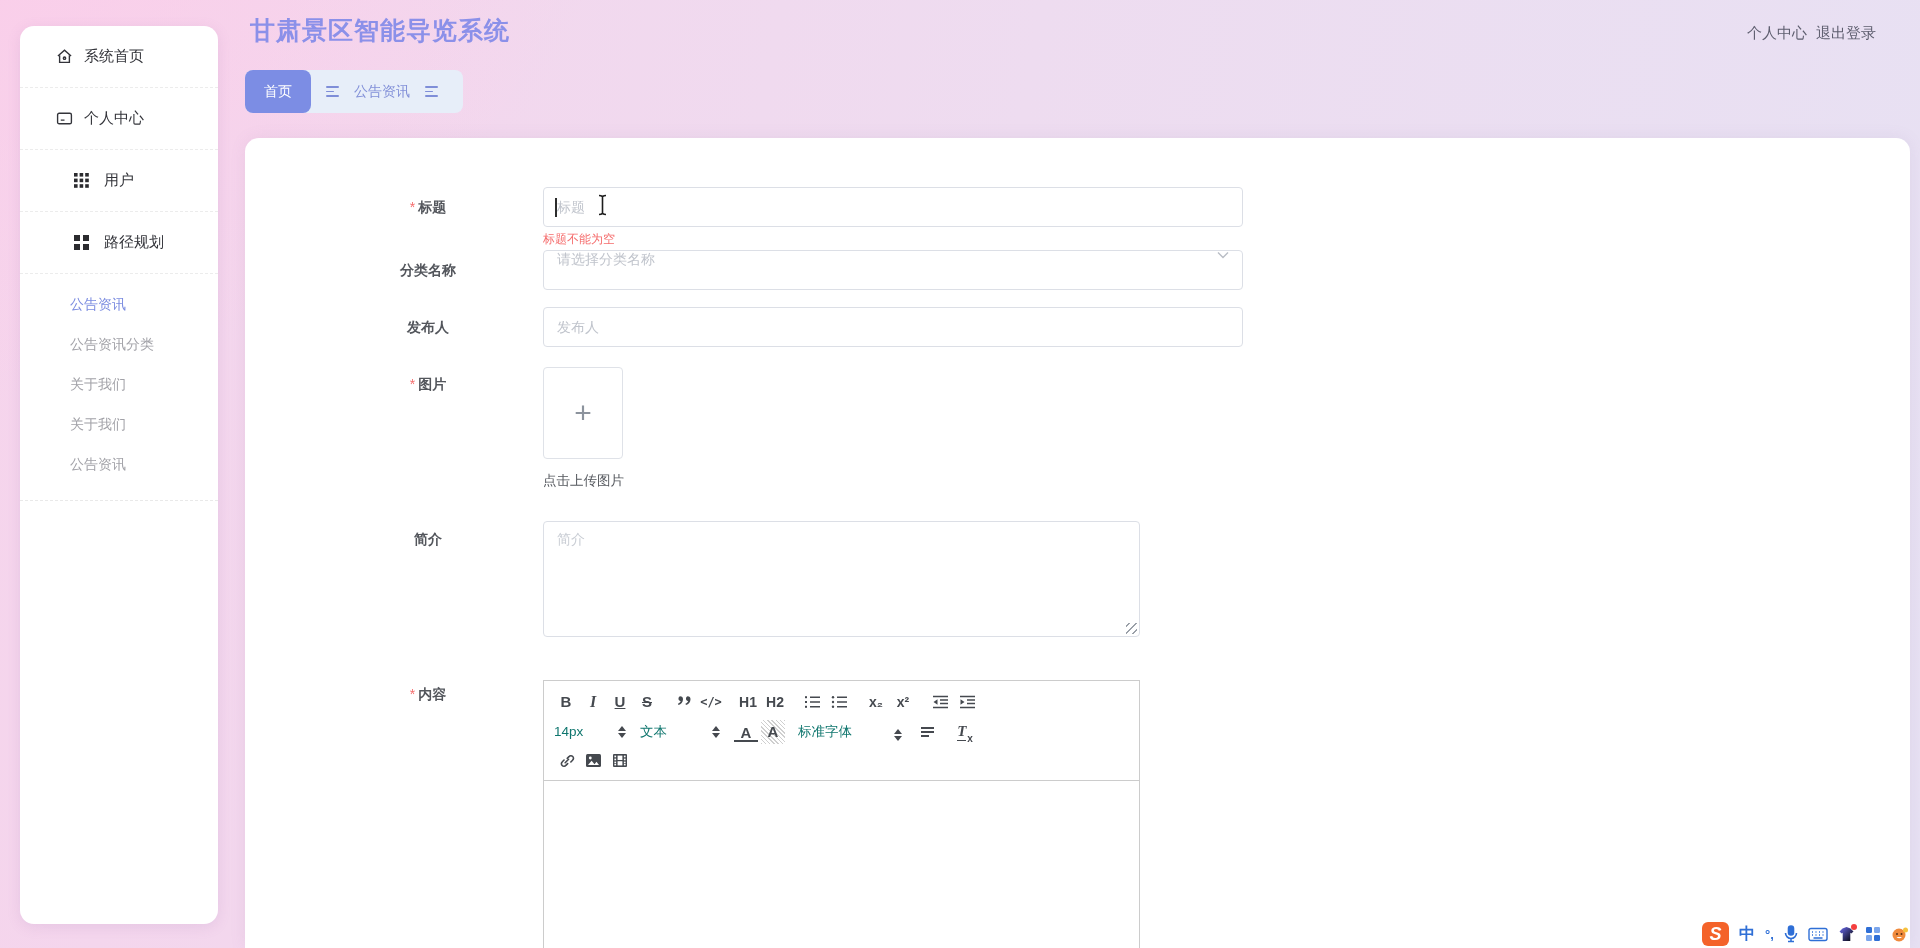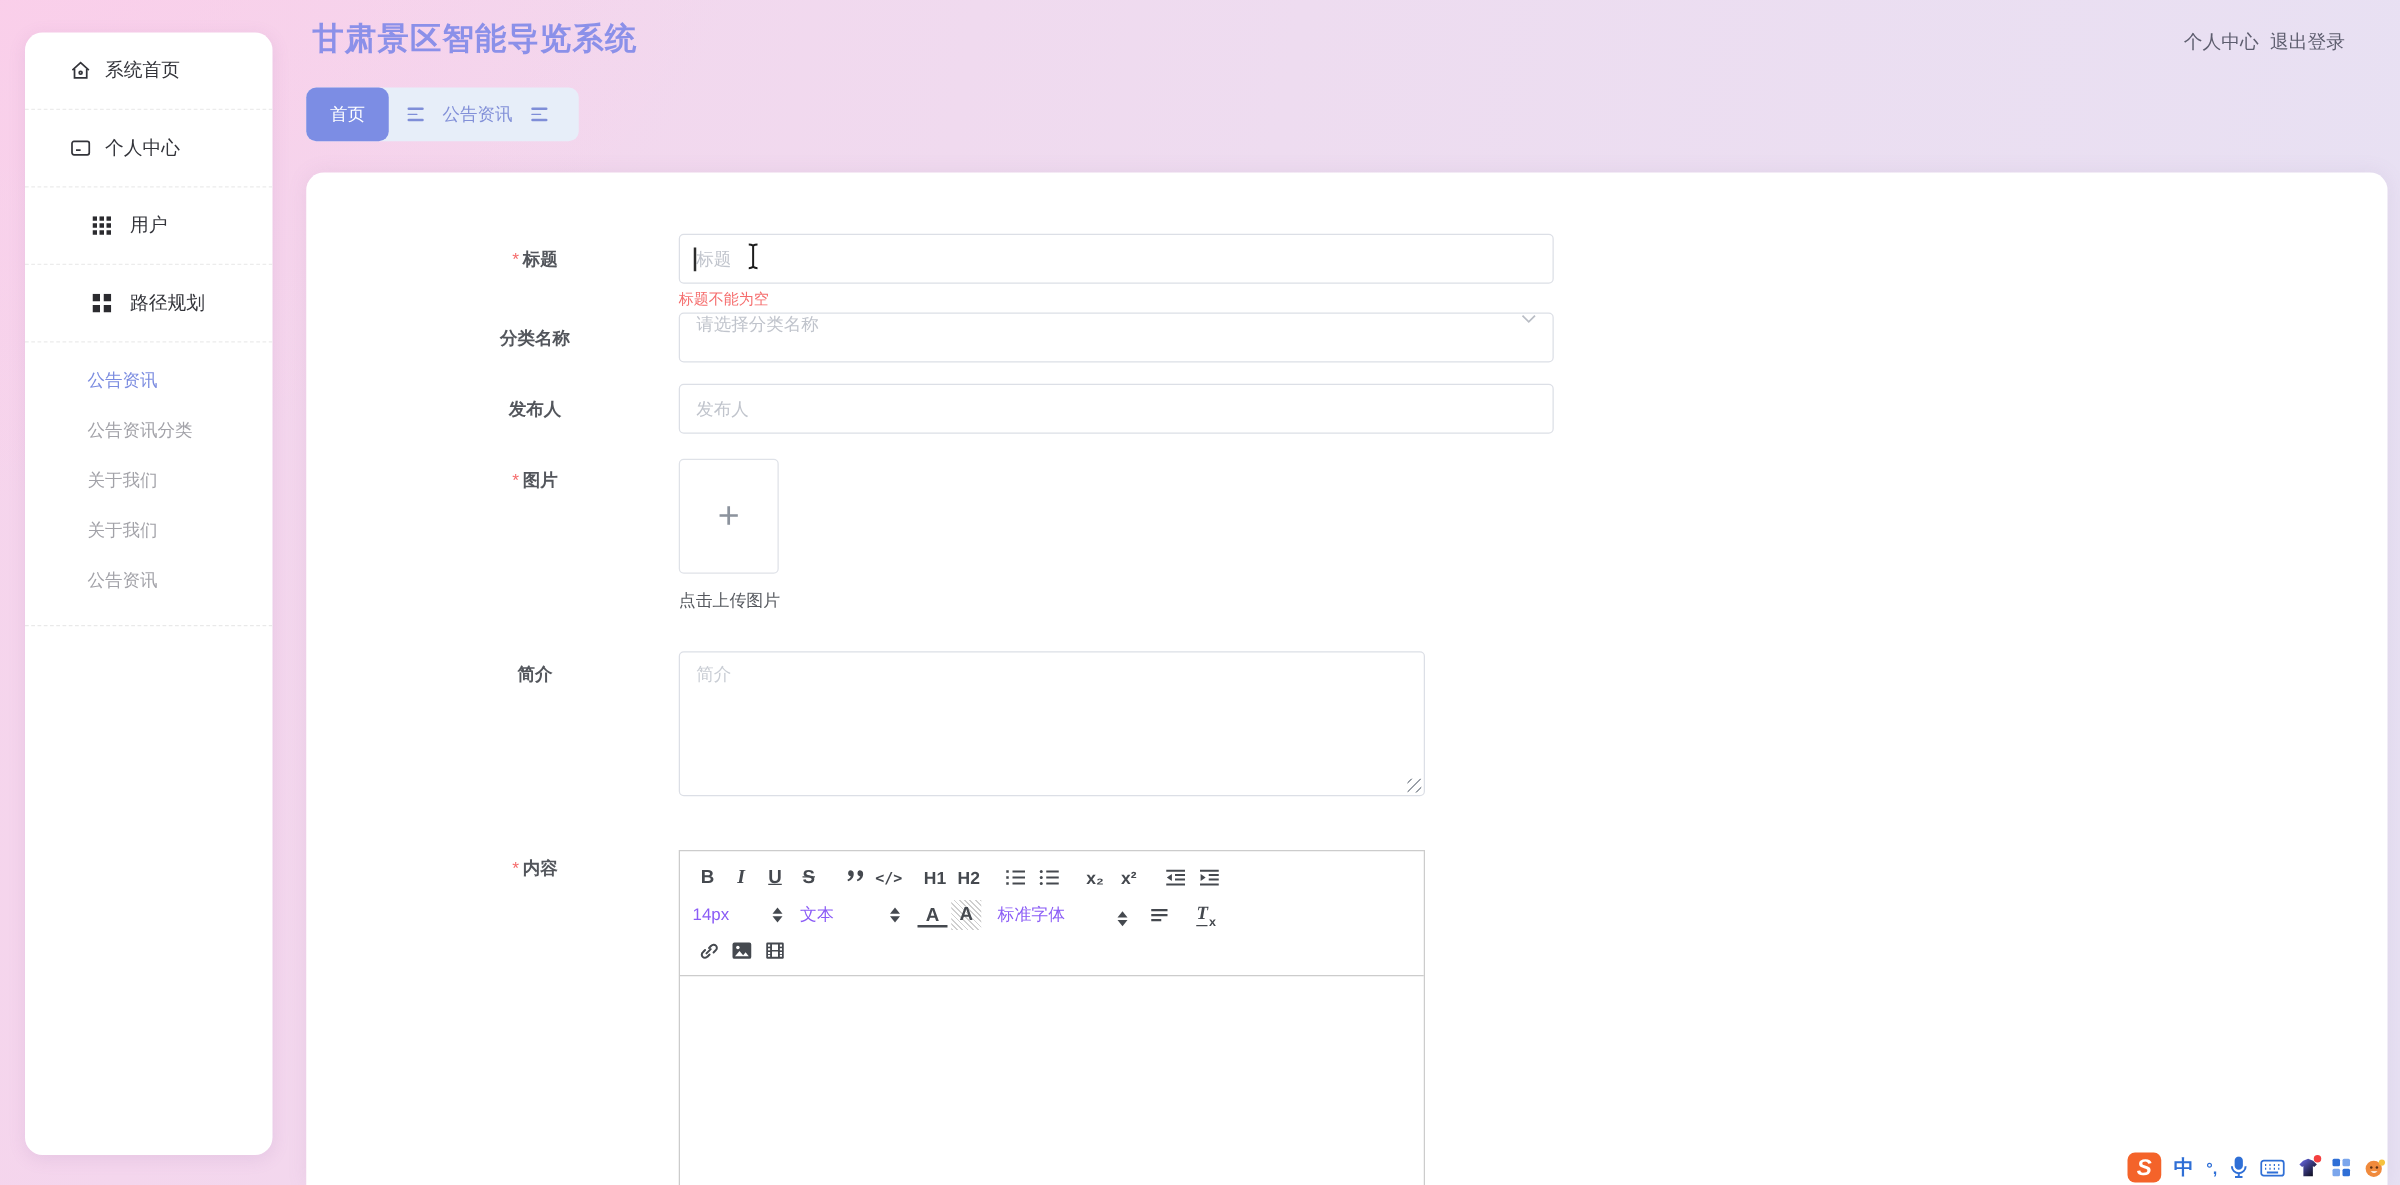--- a/index.html
+++ b/index.html
@@ -84,21 +84,21 @@
   .ed-btn { min-width:24px; height:24px; display:flex; align-items:center; justify-content:center;
     color:#45494f; font-size:15px; font-weight:bold; cursor:pointer; margin-right:3px; }
   .gap { margin-right:13px !important; }
   .b-italic { font-style:italic; font-family:"Liberation Serif",serif; font-size:16px; }
   .b-under { text-decoration:underline; }
   .b-strike { text-decoration:line-through; }
   .b-code { font-size:12px; font-family:"DejaVu Sans Mono",monospace; }
   .b-h { font-size:14px; }
   .b-script { font-size:14px; }
   .picker { display:flex; align-items:center; justify-content:space-between; cursor:pointer;
-    color:#8b5cf6; font-size:13.5px; margin-right:14px; }
+    color:#0f766e; font-size:13.5px; margin-right:14px; }
   .picker-size { width:72px; } .picker-text { width:80px; } .picker-font { width:104px;align-items:flex-end; }
   .updown { display:flex; flex-direction:column; gap:2px; }
   .updown i { display:block; width:0; height:0; border-left:4px solid transparent;
     border-right:4px solid transparent; }
   .updown i.up { border-bottom:5px solid #45494f; }
   .updown i.dn { border-top:5px solid #45494f; }
   .b-color { border-bottom:2.5px solid #45494f; line-height:1; height:auto; padding-top:3px; }
   .b-bgcolor { background:repeating-linear-gradient(45deg,#cfcfcf 0 1px,#fff 1px 3px);
     padding:1px 3px; }
   .b-clear { font-weight:bold; }

